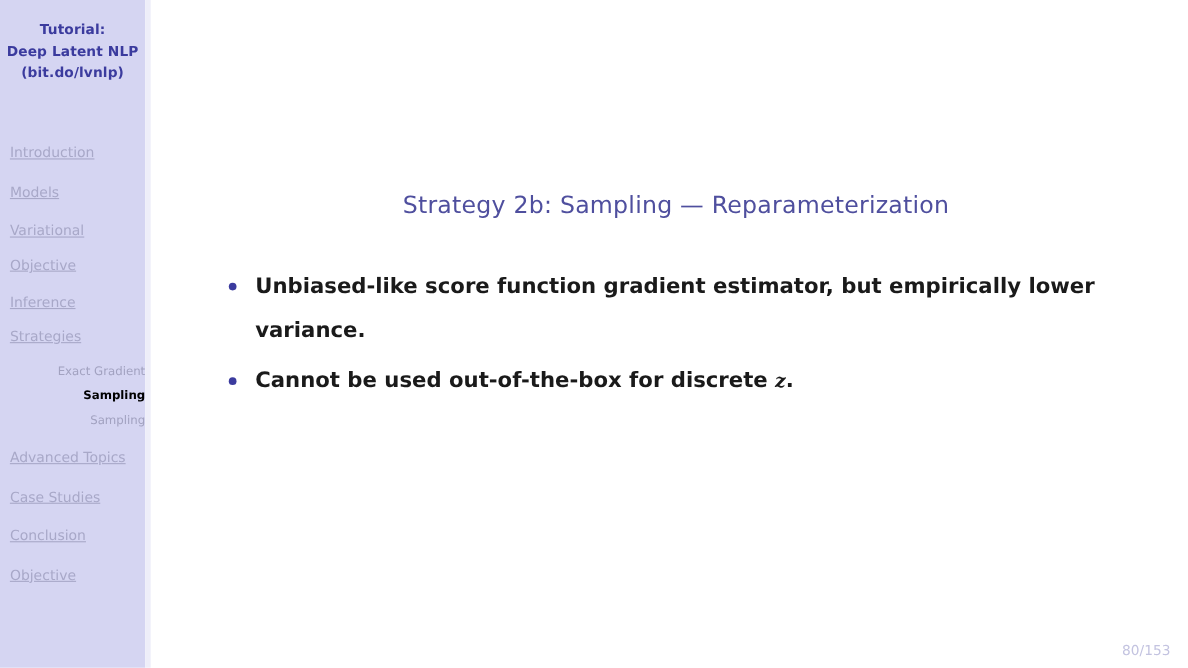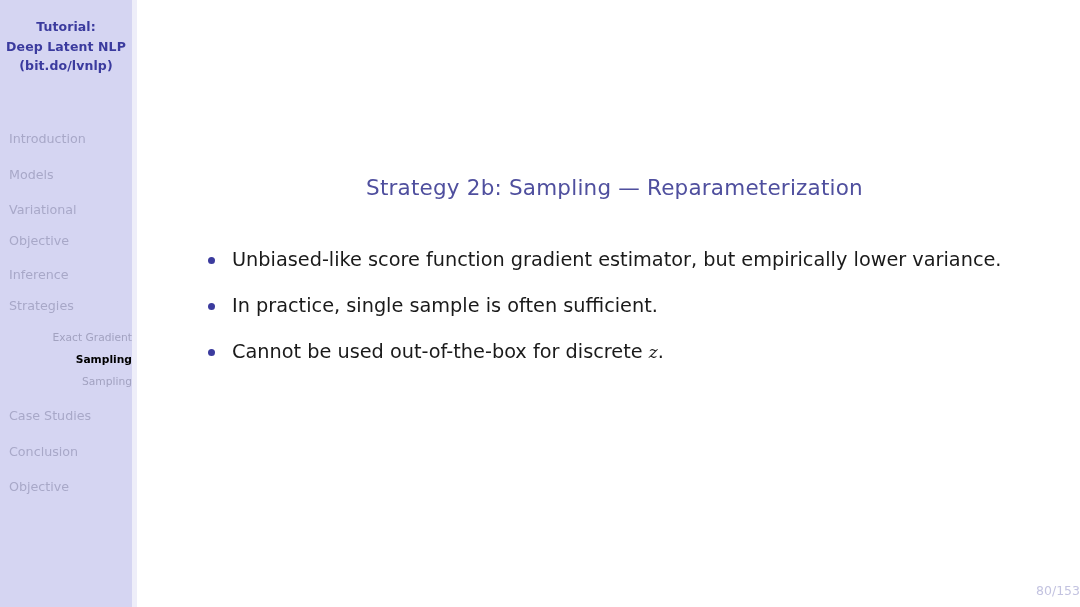--- a/index.html
+++ b/index.html
@@ -61,20 +61,21 @@
     left: 0;
     top: 128px;
     width: 132px;
   }
   .nav-item {
     color: #a8a8c8;
     font-size: 12.7px;
     line-height: 21px;
     padding-left: 9px;
     margin-bottom: 14.5px;
+    text-decoration: underline;
   }
   .nav-item.two-line {
     margin-bottom: 13px;
   }
   .nav-item .line2 {
     display: block;
     margin-top: 10px;
   }
   .nav-sub {
     color: #a2a2c0;
@@ -119,39 +120,40 @@
     top: 240px;
     width: 838px;
   }
   .bullet {
     position: relative;
     padding-left: 33px;
     color: #1a1a1a;
     font-size: 19.3px;
     line-height: 40px;
     margin-bottom: 6px;
+    font-weight: bold;
   }
   .bullet .dot {
     position: absolute;
     left: 9px;
     top: 17px;
     width: 7px;
     height: 7px;
     border-radius: 50%;
     background: #3b3b9e;
   }
   .mathvar {
     font-family: "DejaVu Serif", serif;
     font-style: italic;
     font-size: 17px;
   }
 
   .page-number {
     position: absolute;
-    right: 0;
+    right: 16px;
     bottom: 9px;
     color: #c3c3e0;
     font-size: 12.5px;
   }
 </style>
 </head>
 <body>
 
 <div class="slide">
 
@@ -190,20 +192,23 @@
       <div class="nav-sub active">
         <span>Sampling</span>
       </div>
 
       <div class="nav-sub">
         <span>Sampling</span>
       </div>
 
       <div class="nav-group-gap"></div>
 
+      <div class="nav-item">
+        <span>Advanced Topics</span>
+      </div>
 
       <div class="nav-item">
         <span>Case Studies</span>
       </div>
 
       <div class="nav-item">
         <span>Conclusion</span>
       </div>
 
       <div class="nav-item">
@@ -219,24 +224,20 @@
 
     <div class="slide-title">Strategy 2b: Sampling — Reparameterization</div>
 
     <div class="bullets">
 
       <div class="bullet">
         <span class="dot"></span>
         <span>Unbiased-like score function gradient estimator, but empirically lower variance.</span>
       </div>
 
-      <div class="bullet">
-        <span class="dot"></span>
-        <span>In practice, single sample is often sufficient.</span>
-      </div>
 
       <div class="bullet">
         <span class="dot"></span>
         <span>Cannot be used out-of-the-box for discrete </span><span class="mathvar">z</span><span>.</span>
       </div>
 
     </div>
 
     <div class="page-number">80/153</div>
 

